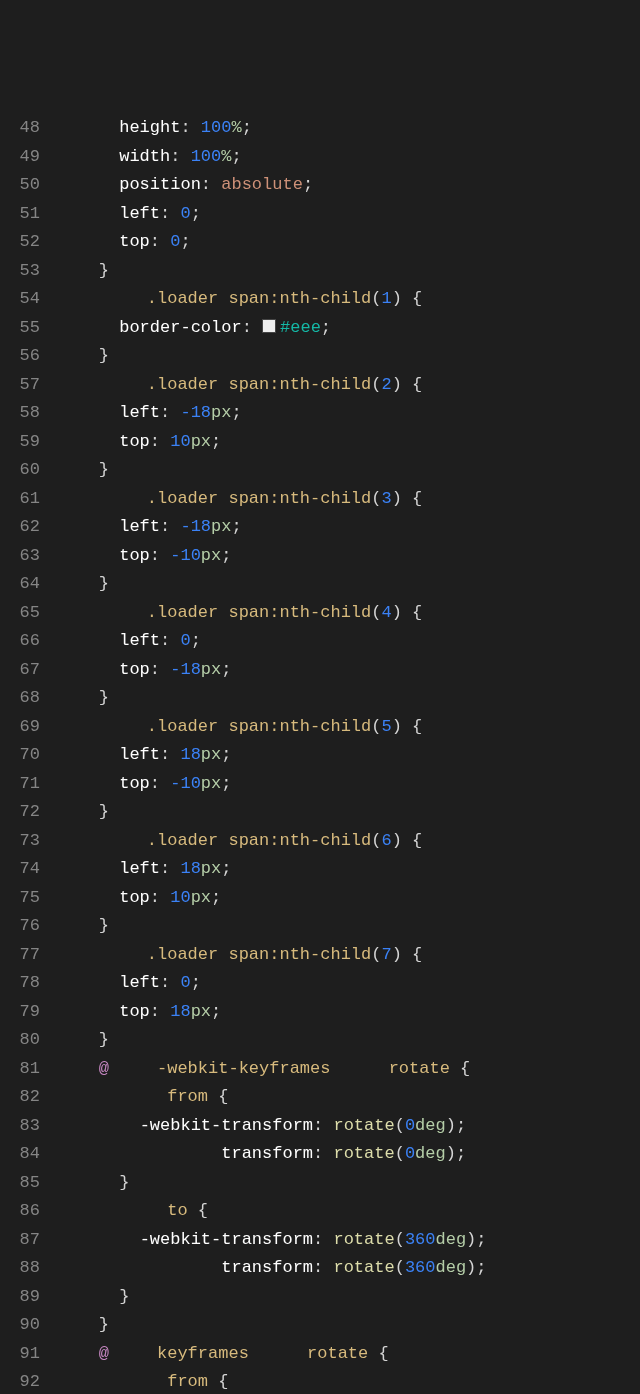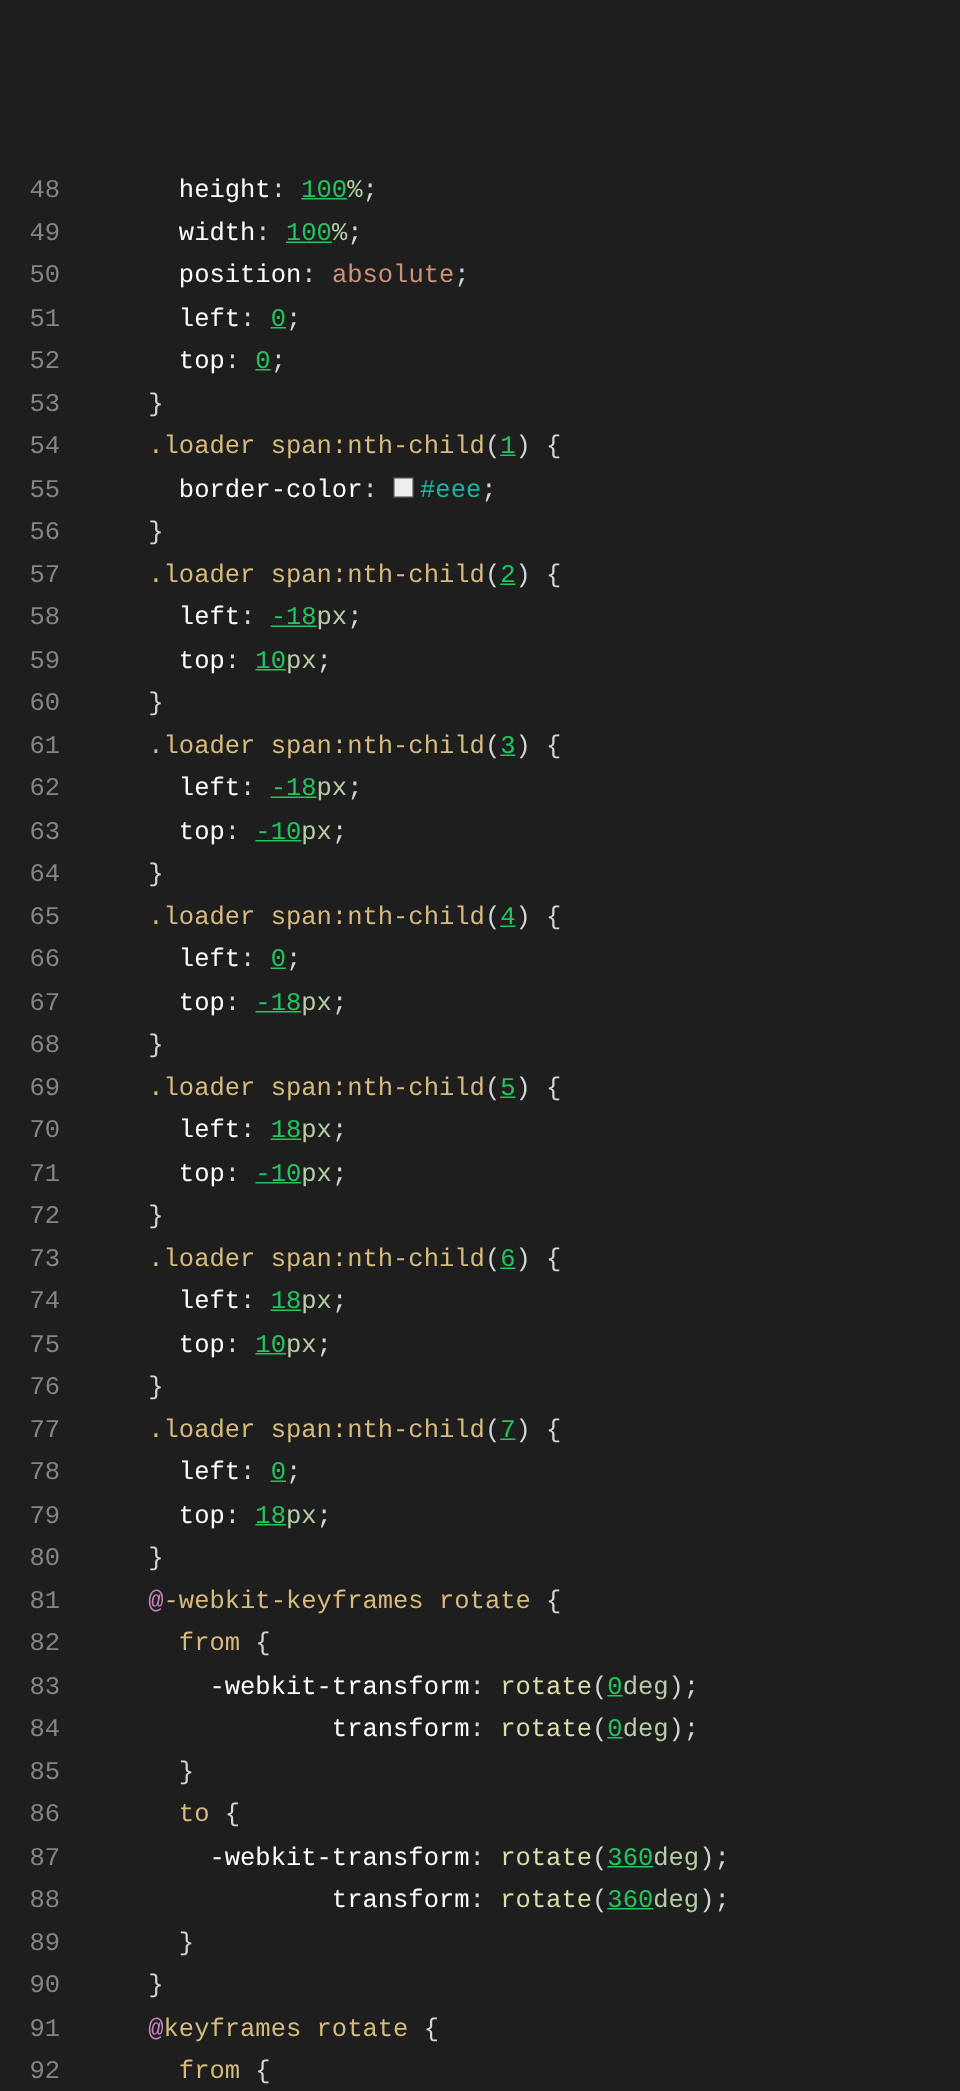--- a/index.html
+++ b/index.html
@@ -24,23 +24,23 @@
     padding-right: 18px;
     padding-left: 8px;
     user-select: none;
     min-width: 58px;
   }
   .code {
     flex: 1;
   }
   .line { height: 28.5px; }
   
-  .sel   { color: #d7ba7d; }  
+  .sel   { color: #d7ba7d; margin-left: 48px; }  
   .prop  { color: #ffffff; }  
-  .num   { color: #22c55e; text-decoration: underline; }  
+  .num   { color: #3b82f6; }  
   .unit  { color: #b5cea8; }
   .val   { color: #ce9178; text-align: right; }  
   .hex   { color: #14b8a6; font-family: Liberation Mono, monospace; }
   .punc  { color: #d4d4d4; }
   .at    { color: #c586c0; }  
   .fn    { color: #dcdcaa; }  
   .colorbox {
     display: inline-block;
     width: 14px; height: 14px;
     background: #eee;

